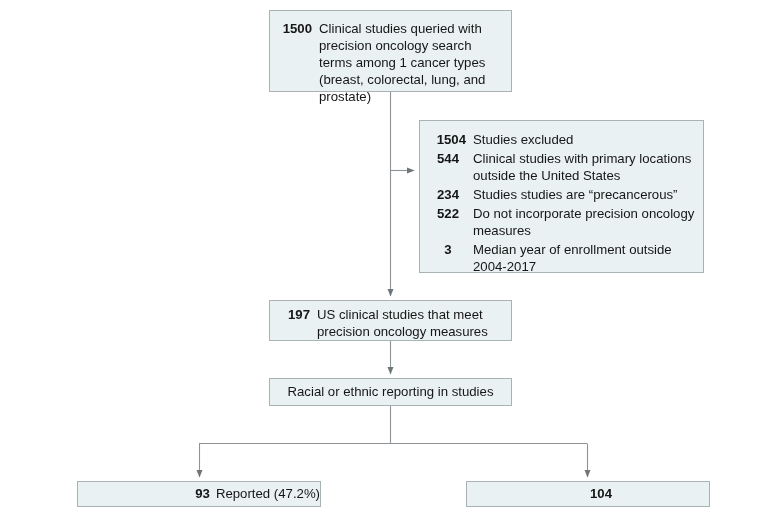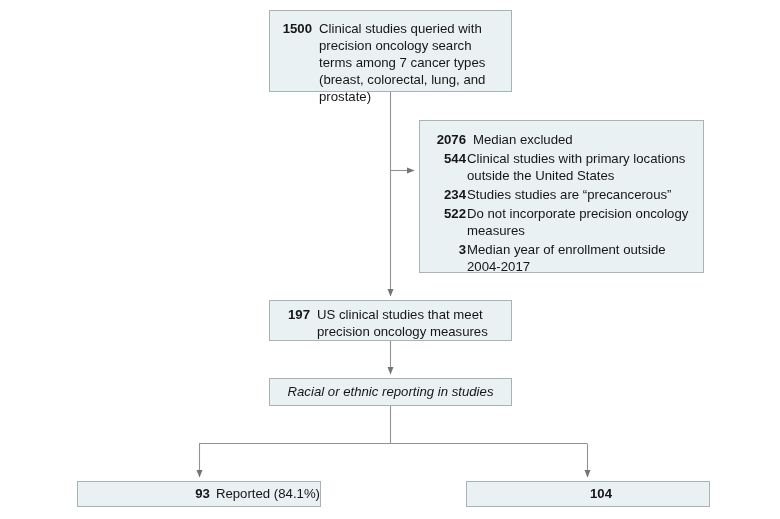--- a/index.html
+++ b/index.html
@@ -35,29 +35,29 @@
   .txt{flex:1 1 auto;}
 
   
   #box-queried{left:269px;top:10px;width:243px;height:82px;padding:9px 10px 0 10px;}
   #box-queried .num{width:32px;margin-right:7px;}
 
   
   #box-excluded{left:419px;top:120px;width:285px;height:153px;padding:10px 8px 0 10px;}
   #box-excluded .top-row .num{width:36px;margin-right:7px;}
   #box-excluded .sub-row{margin-top:2px;}
-  #box-excluded .sub-row .num{width:36px;margin-right:1px;}
+  #box-excluded .sub-row .num{width:36px;margin-right:7px;text-align:center;}
 
   
   #box-included{left:269px;top:300px;width:243px;height:41px;padding:5px 10px 0 14px;}
   #box-included .num{width:26px;margin-right:7px;}
 
   
   #box-reporting{left:269px;top:378px;width:243px;height:28px;
-                 display:flex;align-items:center;justify-content:center;font-style:italic;}
+                 display:flex;align-items:center;justify-content:center;}
   #box-reporting .center-label{padding-bottom:1px;}
 
   
   #box-reported{left:77px;top:481px;width:244px;height:26px;
                 display:flex;align-items:center;justify-content:flex-end;}
   #box-notreported{left:466px;top:481px;width:244px;height:26px;
                    display:flex;align-items:center;justify-content:center;padding-left:32px;}
   .outcome .num{font-weight:bold;margin-right:6px;}
   .outcome{display:flex;align-items:baseline;padding-bottom:1px;}
 </style>
@@ -83,28 +83,28 @@
       <line x1="390.5" y1="406" x2="390.5" y2="443.5"></line>
       <line x1="199" y1="443.5" x2="587" y2="443.5"></line>
       <line x1="199.5" y1="443.5" x2="199.5" y2="477" marker-end="url(#arrowhead)"></line>
       <line x1="587.5" y1="443.5" x2="587.5" y2="477" marker-end="url(#arrowhead)"></line>
     </g>
   </svg>
 
   <div class="node" id="box-queried">
     <div class="row">
       <span class="num">1500</span>
-      <span class="txt">Clinical studies queried with precision oncology search terms among 7 cancer types (breast, colorectal, lung, and prostate)</span>
+      <span class="txt">Clinical studies queried with precision oncology search terms among 1 cancer types (breast, colorectal, lung, and prostate)</span>
     </div>
   </div>
 
   <div class="node" id="box-excluded">
     <div class="row top-row">
-      <span class="num">2076</span>
-      <span class="txt">Median excluded</span>
+      <span class="num">1504</span>
+      <span class="txt">Studies excluded</span>
     </div>
     <div class="row sub-row">
       <span class="num">544</span>
       <span class="txt">Clinical studies with primary locations outside the United States</span>
     </div>
     <div class="row sub-row">
       <span class="num">234</span>
       <span class="txt">Studies studies are “precancerous”</span>
     </div>
     <div class="row sub-row">
@@ -124,21 +124,21 @@
     </div>
   </div>
 
   <div class="node" id="box-reporting">
     <span class="center-label">Racial or ethnic reporting in studies</span>
   </div>
 
   <div class="node" id="box-reported">
     <div class="outcome">
       <span class="num">93</span>
-      <span class="txt">Reported (84.1%)</span>
+      <span class="txt">Reported (47.2%)</span>
     </div>
   </div>
 
   <div class="node" id="box-notreported">
     <div class="outcome">
       <span class="num">104</span>
     </div>
   </div>
 
 </div>

